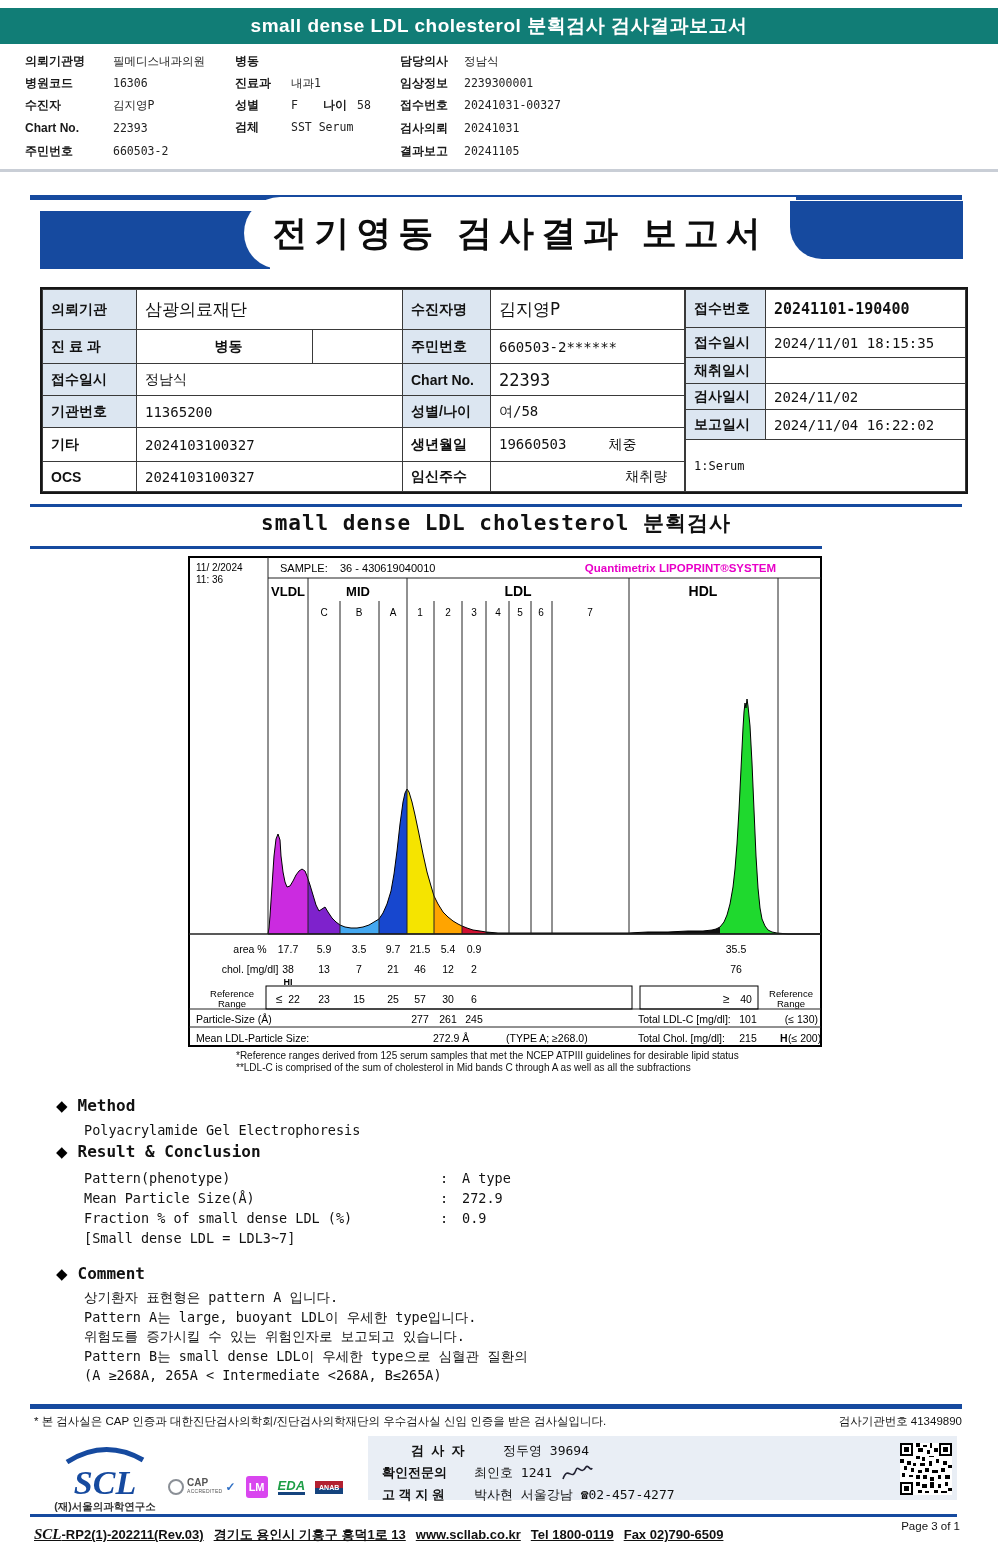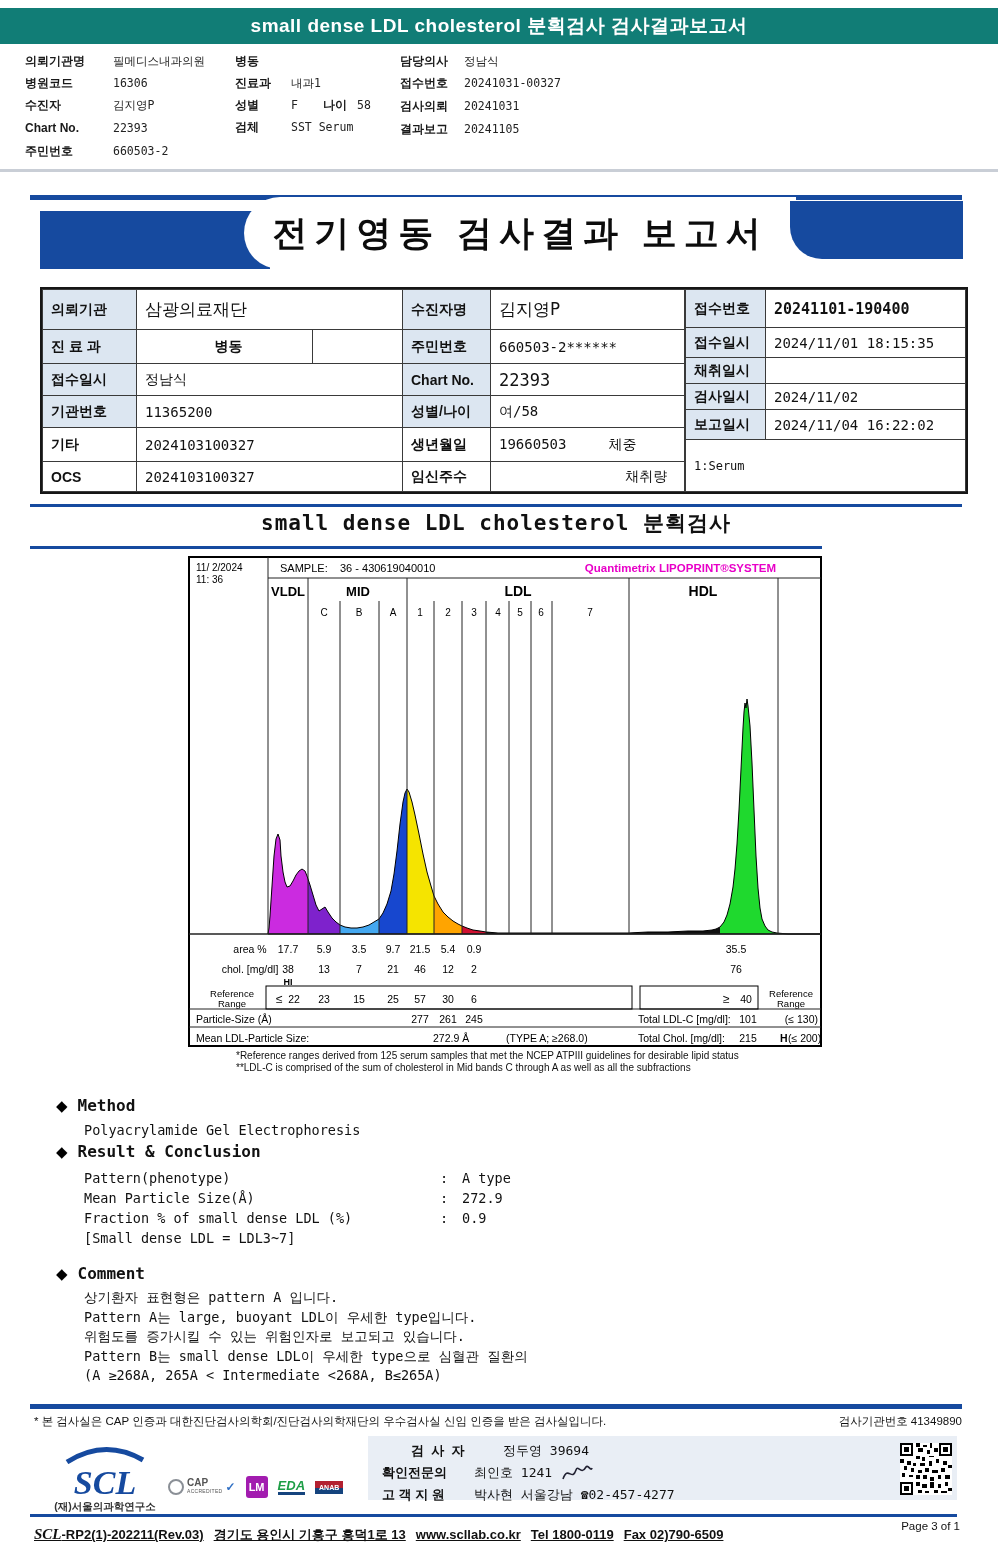--- a/index.html
+++ b/index.html
@@ -70,21 +70,21 @@
   .scl-block{left:45px;top:1446px;width:120px;text-align:center;}
   .scl-text{font-family:"Liberation Serif",serif;font-style:italic;font-weight:bold;
             font-size:34px;color:#164a9f;line-height:30px;}
   .scl-sub{font-size:10.5px;font-weight:bold;color:#333;margin-top:2px;}
   .certs{left:168px;top:1476px;display:flex;align-items:center;gap:10px;}
   .cap{display:flex;align-items:center;gap:3px;color:#555;}
   .cap-gear{width:12px;height:12px;border:2px solid #8a8f96;border-radius:50%;}
   .cap-txt{line-height:9px;font-weight:bold;font-size:10px;}
   .cap-txt small{display:block;font-size:5px;font-weight:normal;letter-spacing:.3px;}
   .cap-check{color:#2f6fc4;font-weight:bold;font-size:12px;}
-  .lm-box{width:22px;height:22px;background:#a21caf;color:#fff;font-weight:bold;font-size:11px;
+  .lm-box{width:22px;height:22px;background:#d946ef;color:#fff;font-weight:bold;font-size:11px;
           display:flex;align-items:center;justify-content:center;border-radius:3px;}
   .eda{font-style:italic;font-weight:bold;font-size:13px;color:#1d9e46;border-bottom:3px solid #15447e;line-height:13px;}
   .anab{background:linear-gradient(180deg,#b32030 55%,#15447e 55%);color:#fff;font-weight:bold;
         font-size:7px;padding:3px 4px;line-height:7px;}
   .qr{left:900px;top:1443px;}
   .foot-rule2{left:30px;top:1514px;width:927px;height:3px;}
   .doc-line{left:34px;top:1526px;display:flex;align-items:baseline;gap:10px;font-weight:bold;font-size:13px;text-decoration:underline;}
   .doc-scl{font-family:"Liberation Serif",serif;font-style:italic;font-size:15px;}
   .page-no{left:800px;top:1520px;width:160px;text-align:right;font-size:11.5px;font-weight:normal;}
   .red{fill:#c0392b;color:#c0392b;}
@@ -139,20 +139,24 @@
     <div class="ph-row">
         <span class="ph-lab" style="width:56px">검체</span>
         <span class="ph-val">SST Serum</span>
       </div>
   </div>
 
   <div class="abs ph-col" style="left:400px;top:50px;width:300px;">
     <div class="ph-row">
         <span class="ph-lab" style="width:64px">담당의사</span>
         <span class="ph-val">정남식</span>
+      </div>
+    <div class="ph-row">
+        <span class="ph-lab" style="width:64px">임상정보</span>
+        <span class="ph-val">2239300001</span>
       </div>
     <div class="ph-row">
         <span class="ph-lab" style="width:64px">접수번호</span>
         <span class="ph-val">20241031-00327</span>
       </div>
     <div class="ph-row" style="height:24px">
         <span class="ph-lab" style="width:64px">검사의뢰</span>
         <span class="ph-val">20241031</span>
       </div>
     <div class="ph-row">

